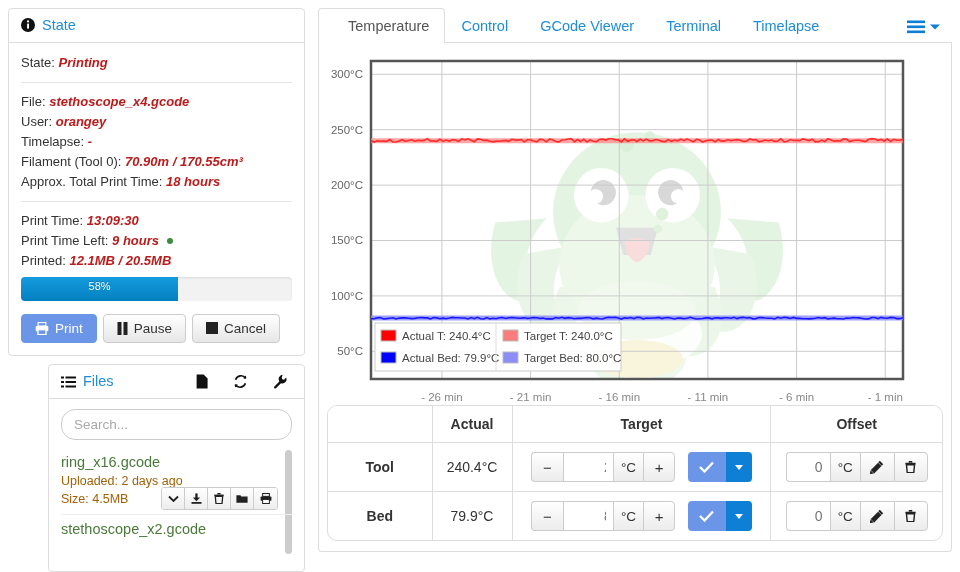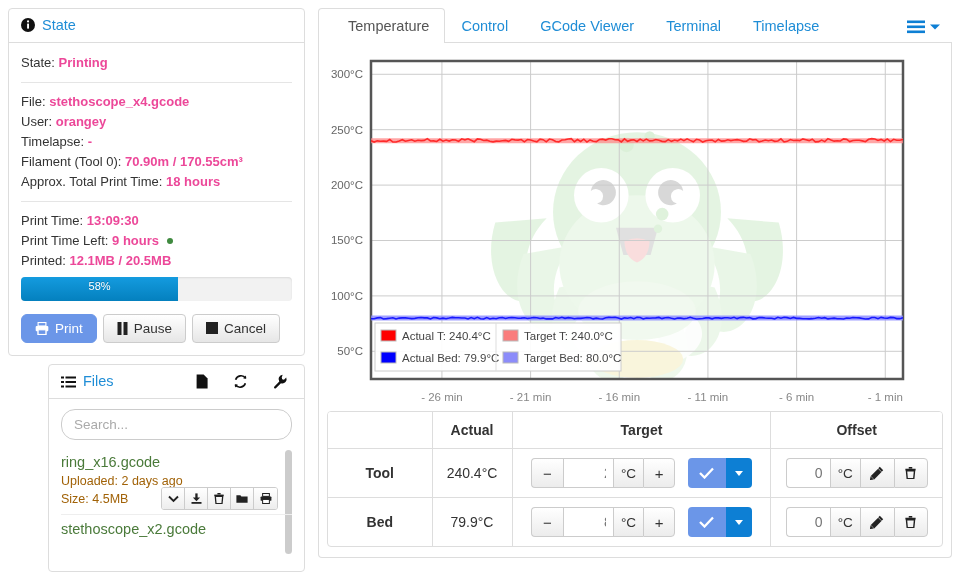--- a/index.html
+++ b/index.html
@@ -34,21 +34,21 @@
   .panel-title { color: #1f8dd6; font-size: 14.5px; }
   .head-icons { margin-left: auto; display: flex; align-items: center; gap: 25px; padding-right: 4px; }
   .panel-body { padding: 10px 12px 12px 12px; }
 
   
   .ico { display: inline-block; vertical-align: middle; line-height: 0; }
   .ico svg { display: block; }
 
   
   .state-line { line-height: 20px; color: #333; }
-  .state-line b { color: #ec4899; }
+  .state-line b { color: #b91c1c; font-style: italic; }
   .hr { border: none; border-top: 1px solid #e5e5e5; margin: 9px 0; }
   .green-dot { display: inline-block; width: 6px; height: 6px; border-radius: 50%; background: #3f8a3f; vertical-align: middle; margin-left: 4px; }
 
   
   .progress {
     height: 24px; border-radius: 4px; background: #f2f2f2;
     overflow: hidden; margin-top: 6px; margin-bottom: 13px;
     box-shadow: inset 0 1px 2px rgba(0,0,0,0.1);
   }
   .progress-bar {
@@ -64,21 +64,20 @@
     display: inline-flex; align-items: center; justify-content: center; gap: 6px;
     padding: 7px 13px; font-size: 13.5px; border-radius: 4px;
     border: 1px solid #cccccc; cursor: pointer;
     background: linear-gradient(to bottom, #ffffff, #e6e6e6);
     color: #333333; line-height: 1;
   }
   .btn-primary {
     background: #6b96e8;
     border-color: #6b96e8;
     color: #ffffff;
-    border-radius: 6px;
   }
 
   
   .search-wrap { padding: 2px 0 8px 0; }
   .search-input {
     width: 100%; padding: 7px 12px; border: 1px solid #cccccc;
     border-radius: 14px; font-size: 13.5px; color: #555;
     font-family: "Liberation Sans", sans-serif; outline: none;
   }
   .search-input::placeholder { color: #aaaaaa; }
@@ -120,21 +119,21 @@
   }
   .tab-menu { margin-left: auto; padding: 6px 12px 8px 12px; display: flex; align-items: center; gap: 5px; cursor: pointer; }
 
   .tab-panel { border: 1px solid #dddddd; border-top: none; border-radius: 0 0 4px 4px; padding: 10px 8px 10px 8px; background: #fff; }
 
   
   .chart-wrap { position: relative; width: 100%; height: 348px; }
   .chart-svg { display: block; }
 
   
-  .temp-table-wrap { margin-top: 10px; border: 1px solid #dddddd; border-radius: 4px; overflow: hidden; }
+  .temp-table-wrap { margin-top: 4px; border: 1px solid #dddddd; border-radius: 10px; overflow: hidden; }
   table.temp { width: 100%; border-collapse: collapse; }
   table.temp th {
     font-size: 14px; color: #333; font-weight: bold; text-align: center;
     padding: 10px 6px; border-bottom: 1px solid #dddddd; border-right: 1px solid #dddddd;
     background: #ffffff;
   }
   table.temp th:last-child, table.temp td:last-child { border-right: none; }
   table.temp td {
     padding: 9px 6px; border-bottom: 1px solid #dddddd; border-right: 1px solid #dddddd;
     text-align: center; font-size: 14px; color: #333; vertical-align: middle;

